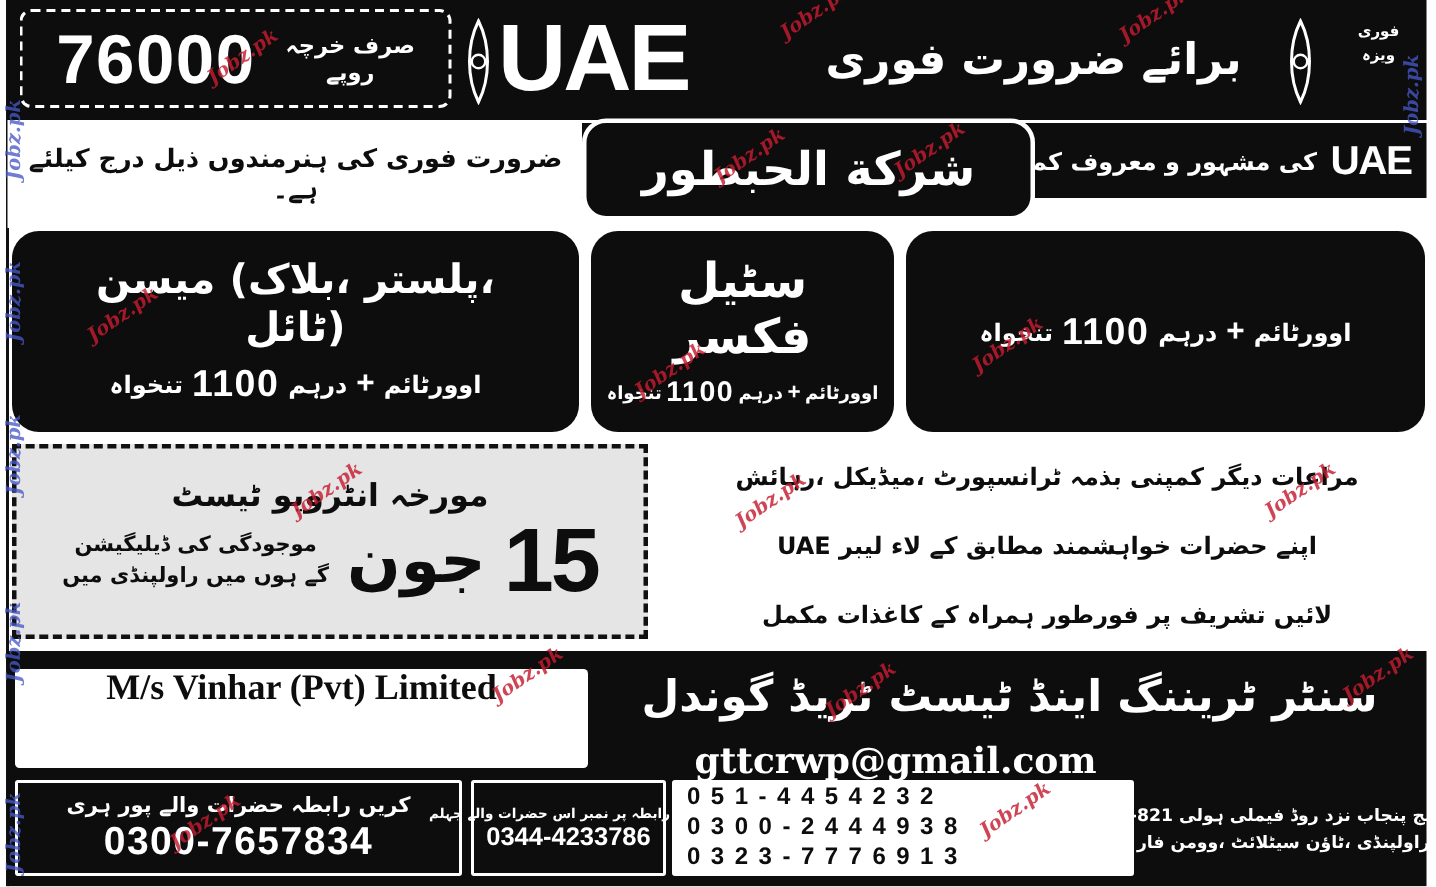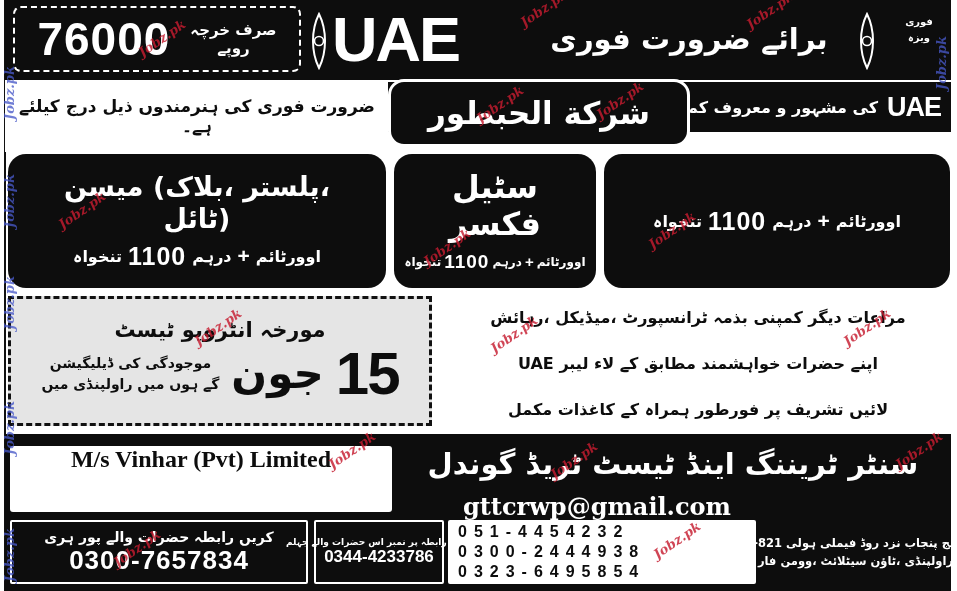--- a/index.html
+++ b/index.html
@@ -208,21 +208,21 @@
       <div class="contact-label u">ہری‎ پور‎ والے‎ حضرات‎ رابطہ‎ کریں‎</div>
       <div class="contact-phone">0300-7657834</div>
     </div>
     <div class="contact-box jhelum-box">
       <div class="contact-label u">جہلم‎ والے‎ حضرات‎ اس‎ نمبر‎ پر‎ رابطہ‎ کریں‎</div>
       <div class="contact-phone">0344-4233786</div>
     </div>
     <div class="phone-box">
       <div class="phone-line">051-4454232</div>
       <div class="phone-line">0300-2444938</div>
-      <div class="phone-line">0323-6495854</div>
+      <div class="phone-line">0323-7776913</div>
     </div>
     <div class="address-box">
       <div class="address-line u">F-821 ہولی‎ فیملی‎ روڈ‎ نزد‎ پنجاب‎ کالج‎</div>
       <div class="address-line u">فار‎ وومن،‎ سیٹلائٹ‎ ٹاؤن،‎ راولپنڈی‎</div>
     </div>
   </div>
 
   <span class="wm" style="left:140px; top:46px;">Jobz.pk</span>
   <span class="wm" style="left:522px; top:16px;">Jobz.pk</span>
   <span class="wm" style="left:748px; top:18px;">Jobz.pk</span>

